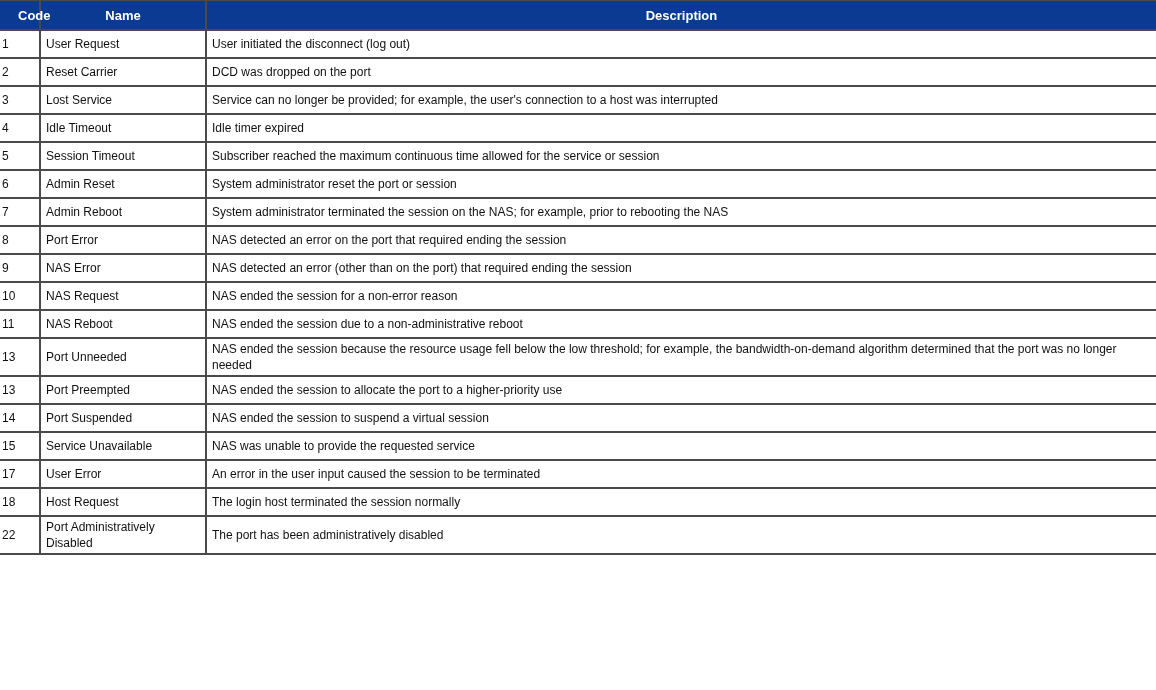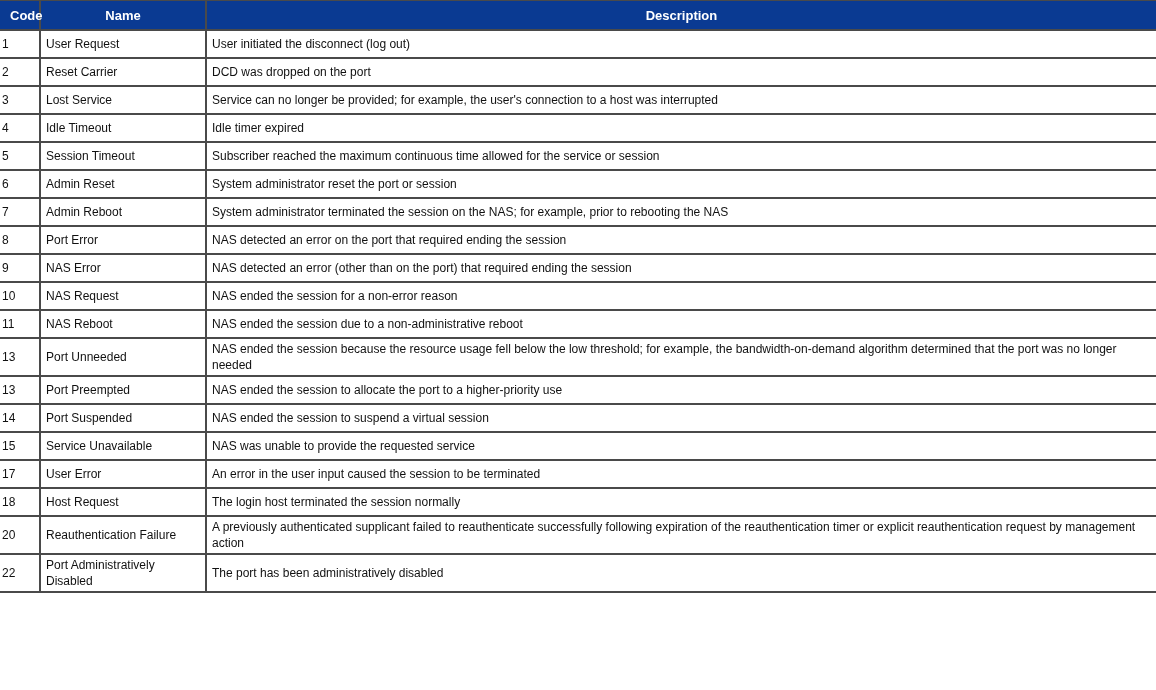--- a/index.html
+++ b/index.html
@@ -7,21 +7,21 @@
   table { border-collapse: collapse; width: 1160px; table-layout: fixed; margin-left: -2px; margin-top: -1px; }
   th {
     background: #0a3a92;
     color: #ffffff;
     font-size: 13px;
     font-weight: bold;
     height: 28px;
     border: 2px solid #4a4a4a;
     padding: 0 4px;
   }
-  th.code-h { text-align: left; padding-left: 10px; }
+  th.code-h { text-align: left; padding-left: 18px; }
   td {
     font-size: 12px;
     color: #111;
     border: 2px solid #4a4a4a;
     padding: 2px 5px;
     vertical-align: middle;
     height: 22px;
     line-height: 16px;
   }
   td.code { padding-left: 2px; }
@@ -124,23 +124,18 @@
         <td class="code">17</td>
         <td>User Error</td>
         <td>An error in the user input caused the session to be terminated</td>
       </tr>
       <tr>
         <td class="code">18</td>
         <td>Host Request</td>
         <td>The login host terminated the session normally</td>
       </tr>
       <tr>
-        <td class="code">20</td>
-        <td>Reauthentication Failure</td>
-        <td>A previously authenticated supplicant failed to reauthenticate successfully following expiration of the reauthentication timer or explicit reauthentication request by management action</td>
-      </tr>
-      <tr>
         <td class="code">22</td>
         <td>Port Administratively Disabled</td>
         <td>The port has been administratively disabled</td>
       </tr>
     </tbody>
 </table>
 
 </body></html>

